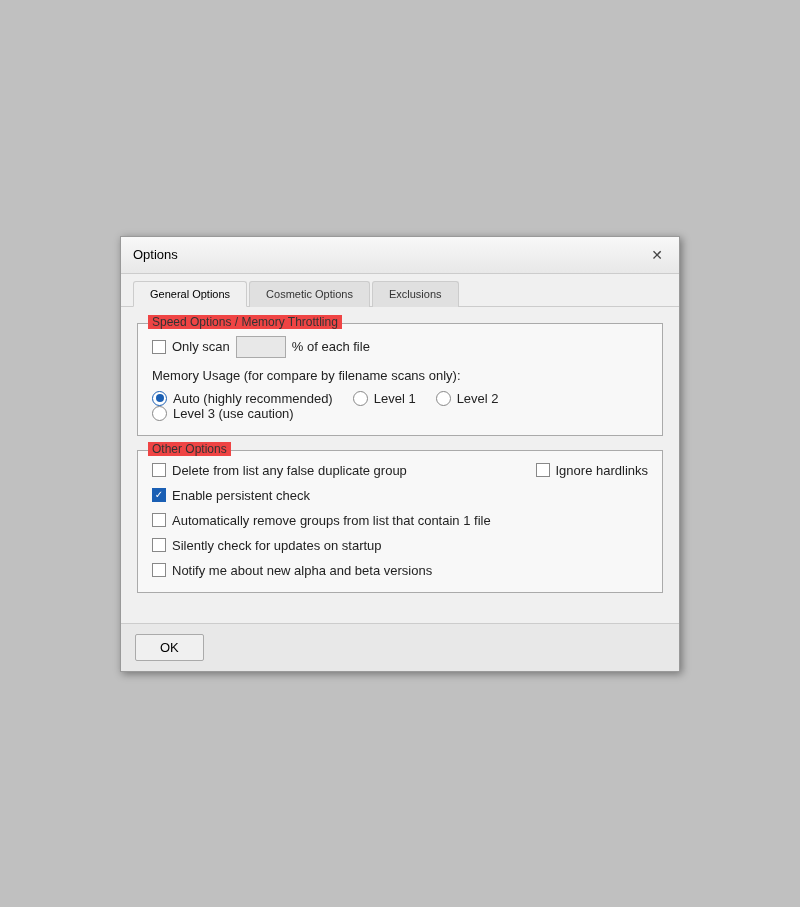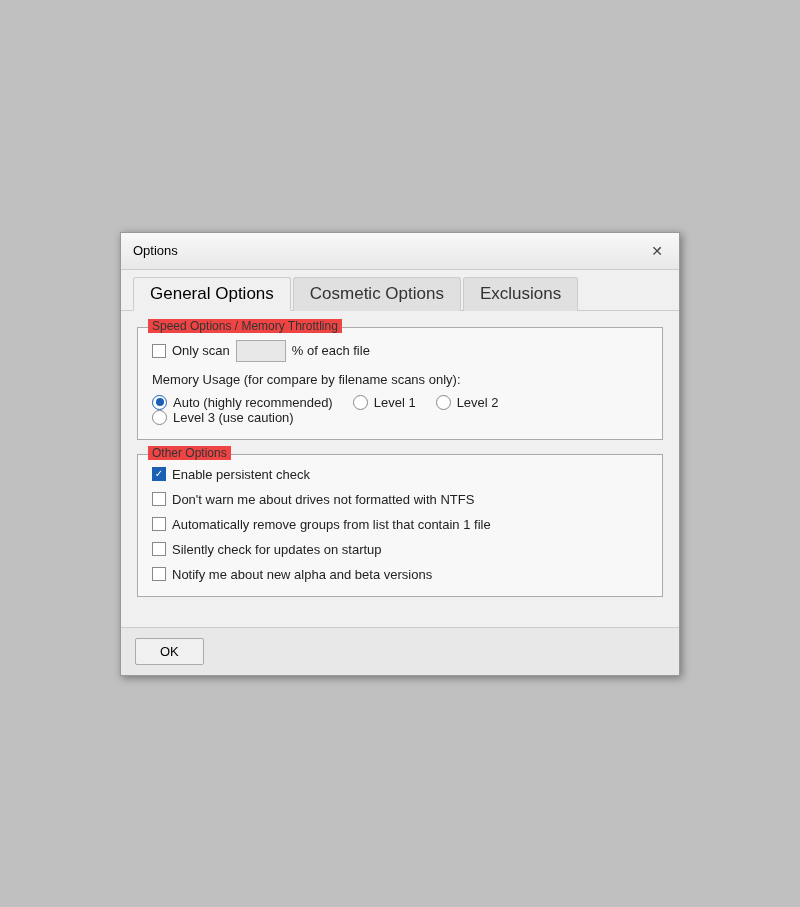--- a/index.html
+++ b/index.html
@@ -63,21 +63,21 @@
       gap: 2px;
     }
 
     .tab {
       padding: 6px 16px;
       cursor: pointer;
       border: 1px solid #ccc;
       border-bottom: none;
       background: #e0e0e0;
       color: #333;
-      font-size: 17px;
+      font-size: 11px;
       border-radius: 3px 3px 0 0;
       position: relative;
       bottom: -1px;
       text-align: center;
     }
 
     .tab.active {
       background: #f0f0f0;
       border-bottom: 1px solid #f0f0f0;
       color: #000;
@@ -270,31 +270,37 @@
 
       <div class="row" style="">
         <div class="radio"></div>
         <span class="label">Level 3 (use caution)</span>
       </div>
     </div>
 
     <div class="group-box">
       <span class="group-box-title">Other Options</span>
 
+      <div class="two-col row">
+        <div style="display:flex;align-items:center;gap:6px">
+          <div class="checkbox"></div>
+          <span class="label">Delete from list any false duplicate group</span>
+        </div>
+        <div class="right-item">
+          <div class="checkbox"></div>
+          <span class="label">Ignore hardlinks</span>
+        </div>
+      </div>
 
       <div class="row">
         <div class="checkbox checked"></div>
         <span class="label">Enable persistent check</span>
       </div>
 
 
-      <div class="row">
-        <div class="checkbox"></div>
-        <span class="label">Don't warn me about drives not formatted with NTFS</span>
-      </div>
 
       <div class="row">
         <div class="checkbox"></div>
         <span class="label">Automatically remove groups from list that contain 1 file</span>
       </div>
 
       <div class="row">
         <div class="checkbox"></div>
         <span class="label">Silently check for updates on startup</span>
       </div>

